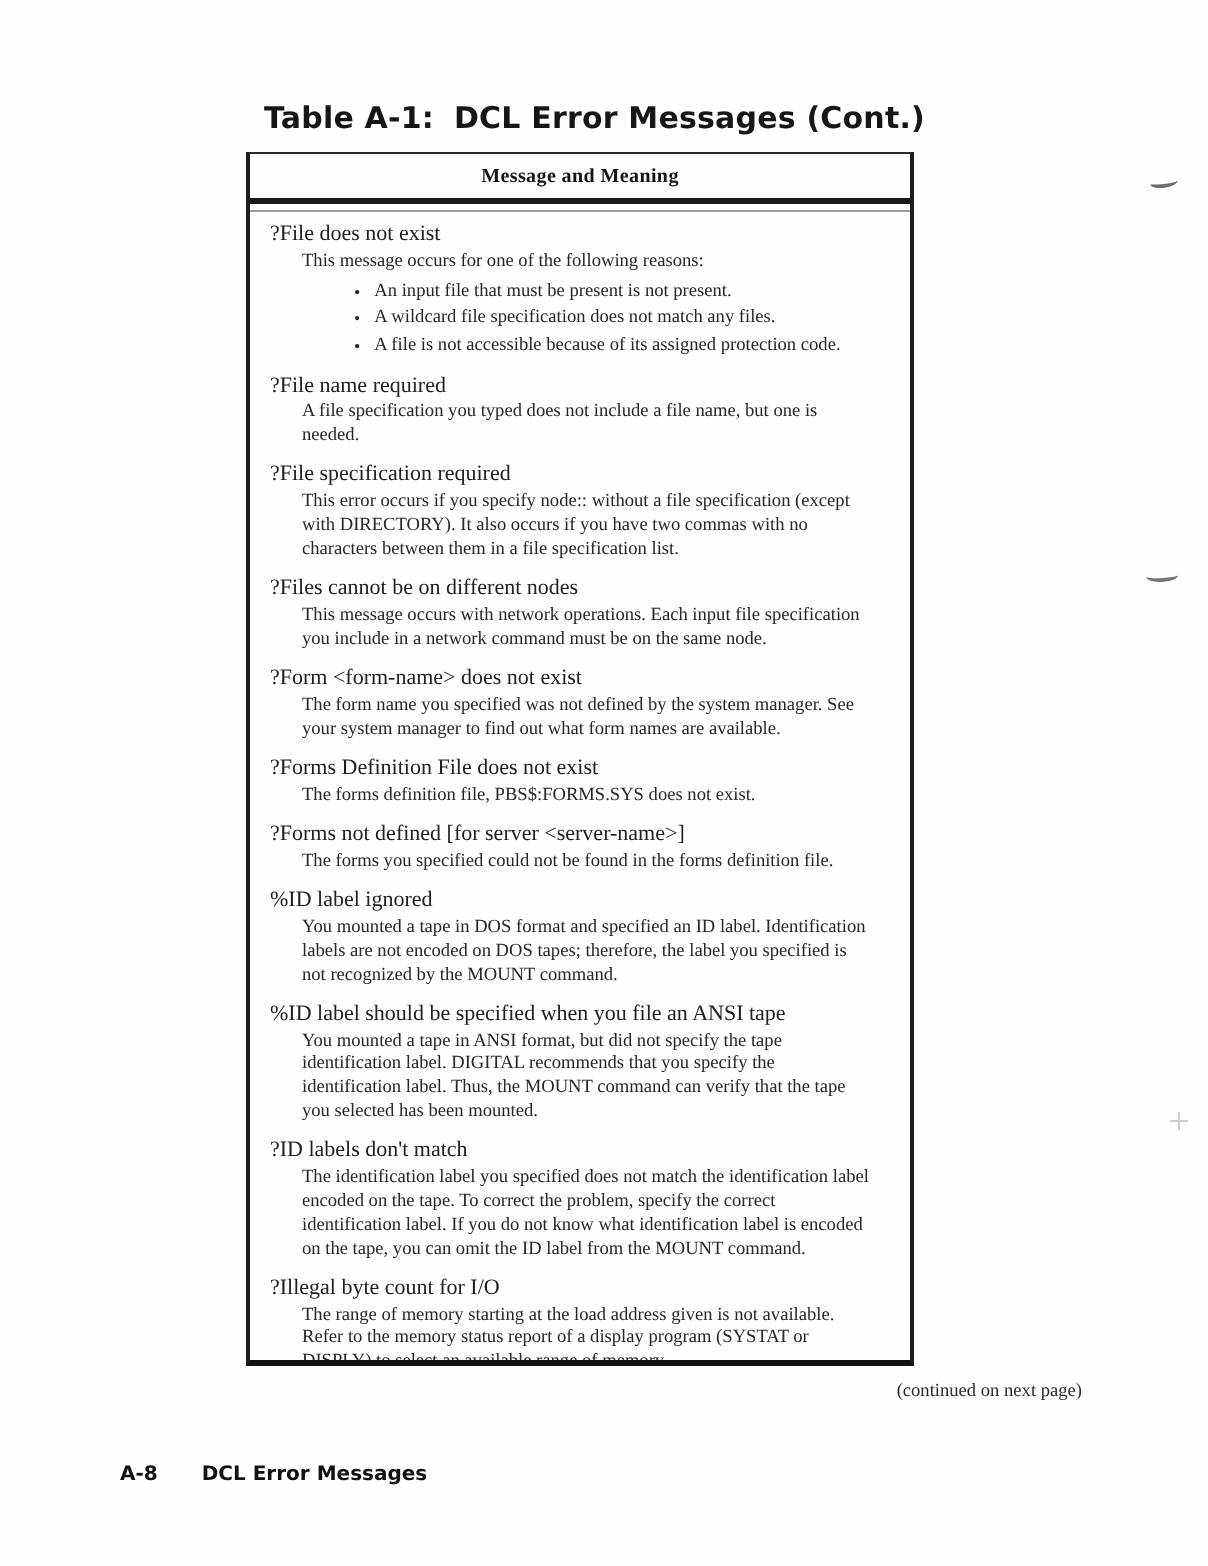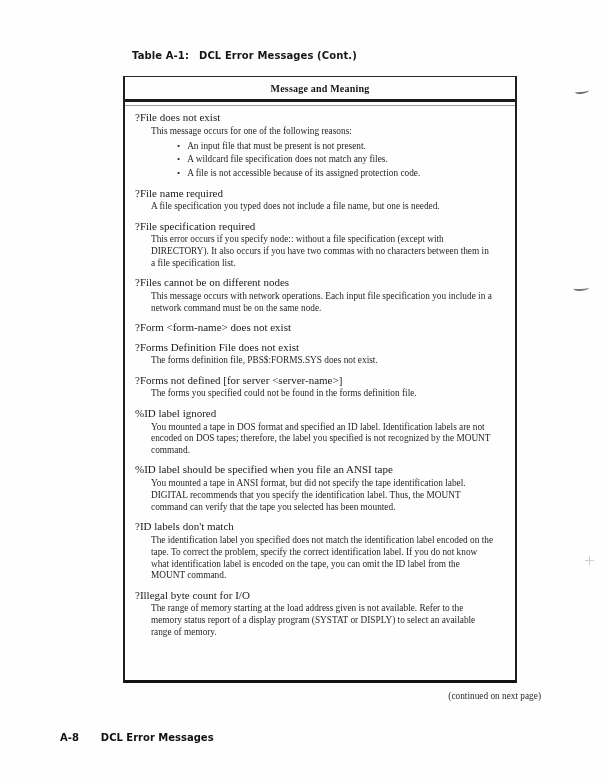--- a/index.html
+++ b/index.html
@@ -10,28 +10,28 @@
     font-family: "Liberation Serif", serif;
     color: #232323;
     overflow: hidden;
   }
 
   
   .table-caption {
     position: absolute; left: 132px; top: 50px;
     display: flex; gap: 10px;
     font-family: "DejaVu Sans", sans-serif;
-    font-weight: bold; font-size: 10px; color: #161616;
+    font-weight: bold; font-size: 15px; color: #161616;
     letter-spacing: 0.1px;
   }
 
   
   .table-box {
     position: absolute; left: 123px; top: 76px;
-    width: 394px; height: 607px;
+    width: 334px; height: 607px;
     box-sizing: border-box;
     border-top: 1px solid #2a2a2a;
     border-left: 2px solid #1f1f1f;
     border-right: 2px solid #1f1f1f;
     border-bottom: 3px solid #141414;
     overflow: hidden;
     background: #fefefe;
   }
   .table-head {
     height: 22px;
@@ -138,20 +138,21 @@
       <div class="entry">
         <div class="entry-term">?File specification required</div>
         <div class="entry-para">This error occurs if you specify node:: without a file specification (except with DIRECTORY). It also occurs if you have two commas with no characters between them in a file specification list.</div>
       </div>
       <div class="entry">
         <div class="entry-term">?Files cannot be on different nodes</div>
         <div class="entry-para">This message occurs with network operations. Each input file specification you include in a network command must be on the same node.</div>
       </div>
       <div class="entry">
         <div class="entry-term">?Form &lt;form-name&gt; does not exist</div>
+        <div class="entry-para">The form name you specified was not defined by the system manager. See your system manager to find out what form names are available.</div>
       </div>
       <div class="entry">
         <div class="entry-term">?Forms Definition File does not exist</div>
         <div class="entry-para">The forms definition file, PBS$:FORMS.SYS does not exist.</div>
       </div>
       <div class="entry">
         <div class="entry-term">?Forms not defined [for server &lt;server-name&gt;]</div>
         <div class="entry-para">The forms you specified could not be found in the forms definition file.</div>
       </div>
       <div class="entry">

